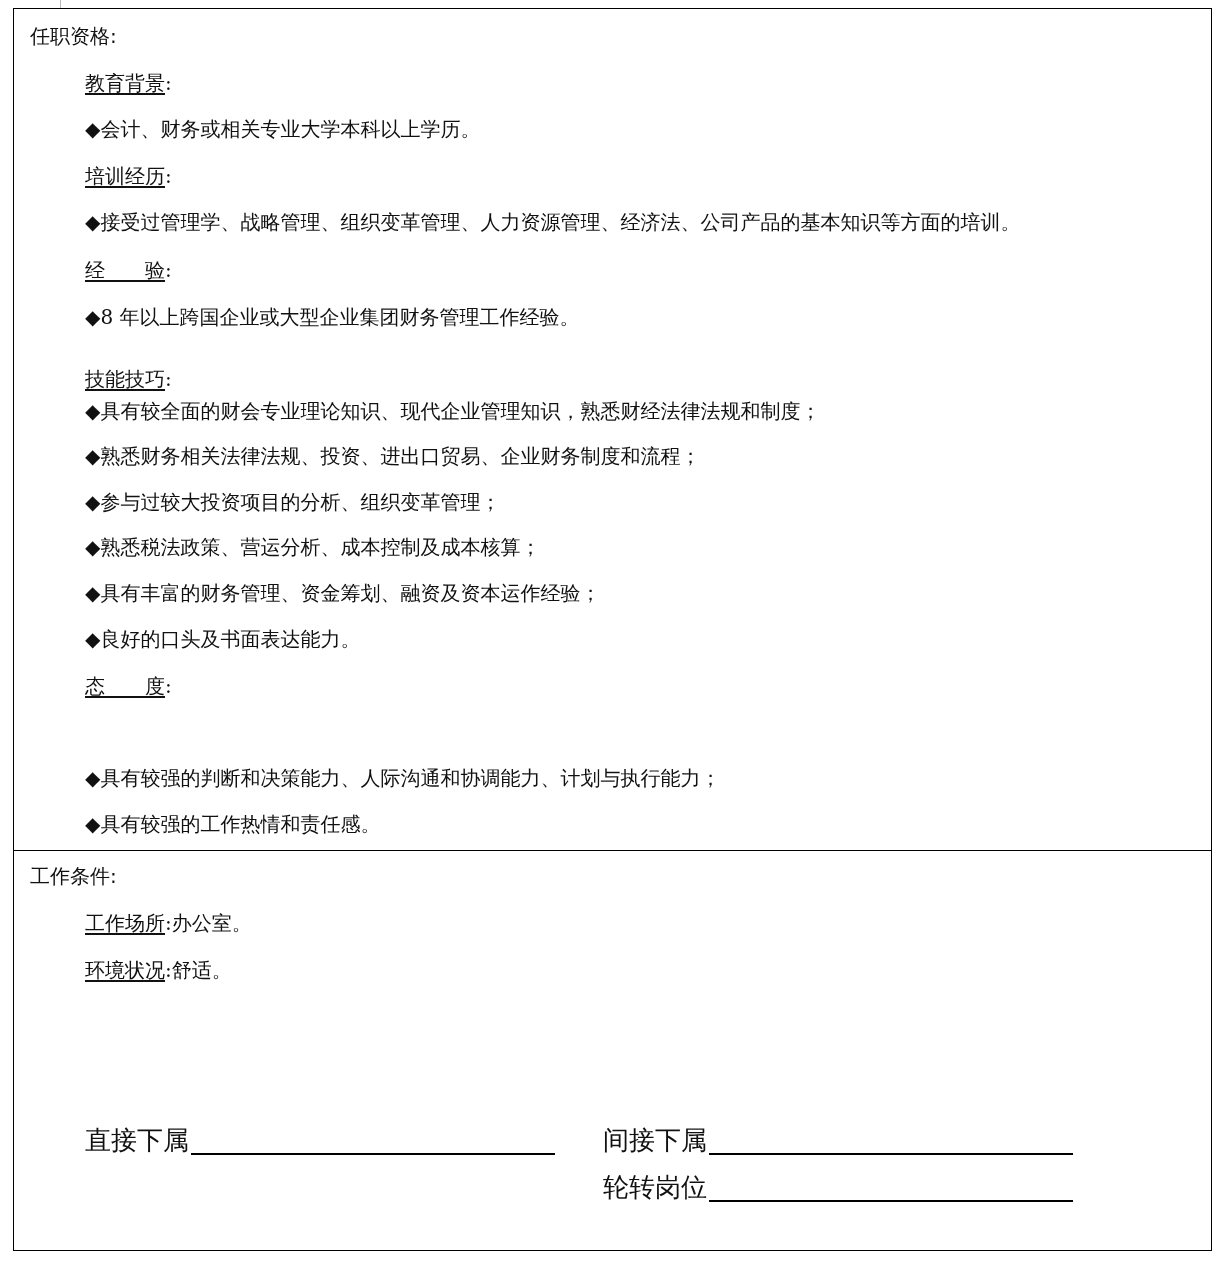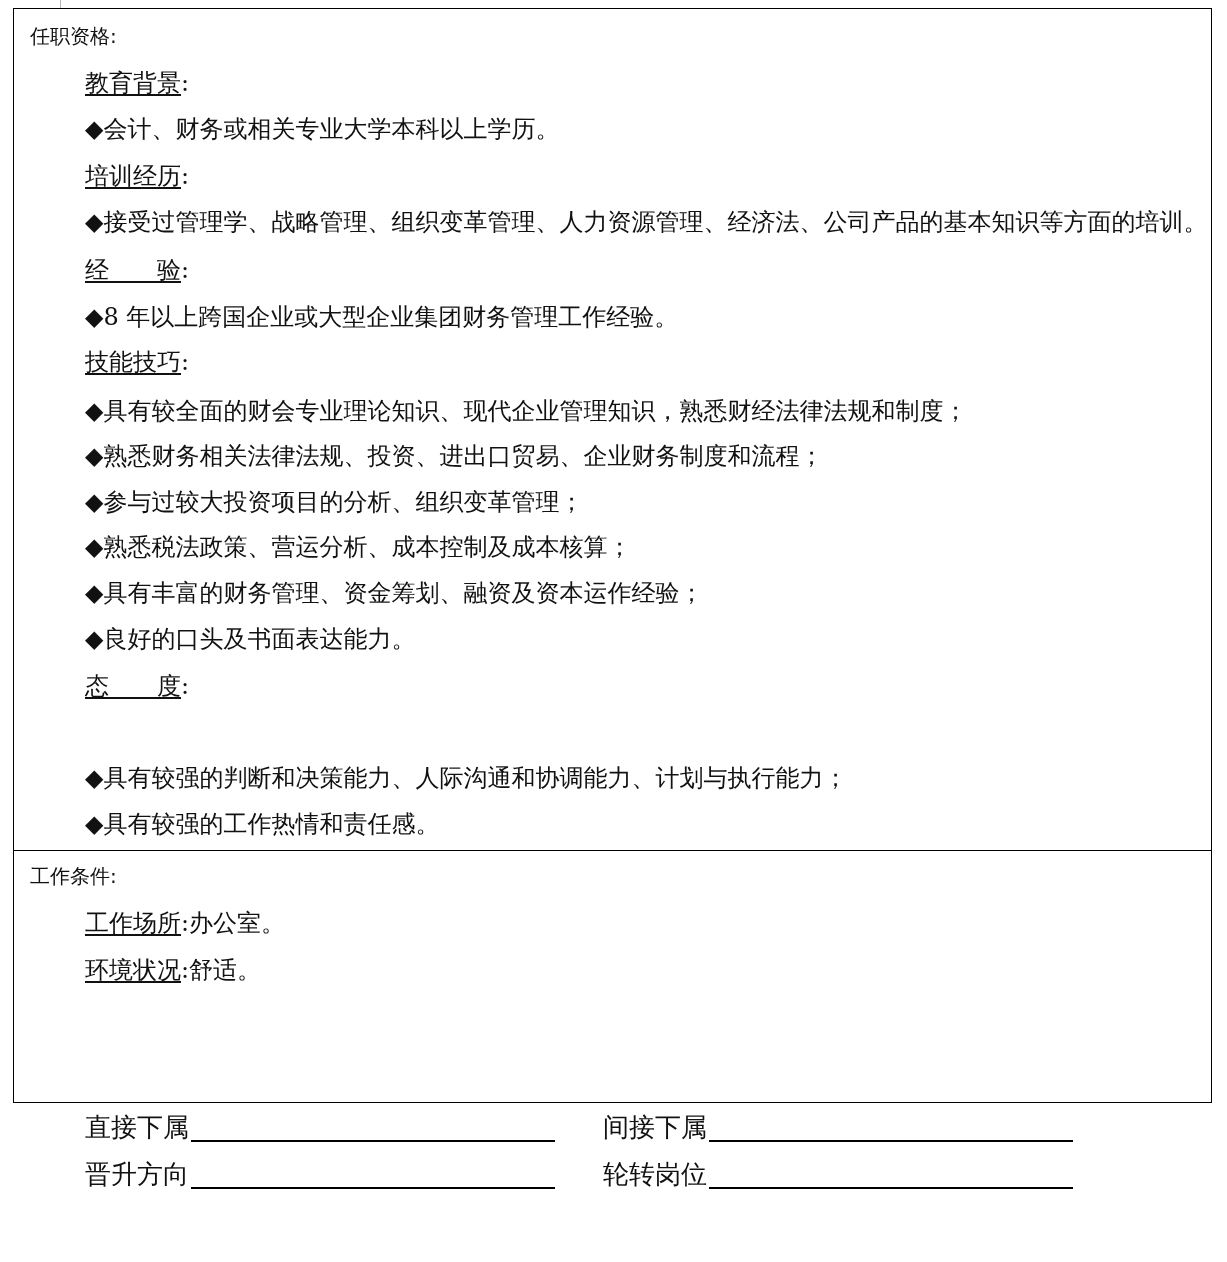--- a/index.html
+++ b/index.html
@@ -1,49 +1,49 @@
 <!DOCTYPE html>
 <html><head>
 <meta charset="utf-8">
 <style>
   html, body { margin: 0; padding: 0; background: #ffffff; }
   body { width: 1227px; height: 1262px; position: relative; overflow: hidden;
          font-family: "DejaVu Serif", "Liberation Serif", serif; color: #111; }
   .margin-mark { position: absolute; left: 60px; top: 0; width: 1px; height: 8px; background: #bbb; }
-  .table { position: absolute; left: 13px; top: 8px; width: 1199px; height: 1095px;
+  .table { position: absolute; left: 13px; top: 8px; width: 1199px; height: 1243px;
            border: 1px solid #000; box-sizing: border-box; }
   .cell1 { position: absolute; left: 0; top: 0; width: 100%; height: 841px; border-bottom: 1px solid #000; }
   .cell2 { position: absolute; left: 0; top: 841px; width: 100%; height: 400px; }
   .sec-title { position: absolute; left: 16px; font-family: "DejaVu Sans", "Liberation Sans", sans-serif;
                font-size: 20px; line-height: 24px; }
-  .line { position: absolute; left: 71px; font-size: 24px; line-height: 26px; white-space: nowrap; }
+  .line { position: absolute; left: 71px; font-size: 20px; line-height: 26px; white-space: nowrap; }
   .sub { text-decoration: underline; text-underline-offset: 3px; }
   .bullet { font-family: "DejaVu Sans", sans-serif; }
-  .sig { position: absolute; font-size: 26px; line-height: 30px; white-space: nowrap; display: flex; align-items: flex-end; }
+  .sig { position: absolute; font-size: 26px; line-height: 30px; white-space: nowrap; display: flex; align-items: flex-end; margin-top: 13px; }
   .sig .blank { display: inline-block; width: 364px; border-bottom: 2px solid #000; height: 28px; margin-left: 2px; }
 </style>
 </head>
 <body>
 
 <div class="margin-mark"></div>
 
 <div class="table">
   <div class="cell1">
     <div class="sec-title" style="top:15px">任职资格:</div>
 
     <div class="line" style="top:61px"><span class="sub">教育背景</span><span>:</span></div>
     <div class="line" style="top:107px"><span class="bullet">◆</span><span>会计、财务或相关专业大学本科以上学历。</span></div>
 
     <div class="line" style="top:154px"><span class="sub">培训经历</span><span>:</span></div>
     <div class="line" style="top:200px"><span class="bullet">◆</span><span>接受过管理学、战略管理、组织变革管理、人力资源管理、经济法、公司产品的基本知识等方面的培训。</span></div>
 
     <div class="line" style="top:248px"><span class="sub">经　　验</span><span>:</span></div>
     <div class="line" style="top:295px"><span class="bullet">◆</span><span>8 年以上跨国企业或大型企业集团财务管理工作经验。</span></div>
 
-    <div class="line" style="top:340px"><span class="sub">技能技巧</span><span>:</span></div>
+    <div class="line" style="top:357px"><span class="sub">技能技巧</span><span>:</span></div>
     <div class="line" style="top:389px"><span class="bullet">◆</span><span>具有较全面的财会专业理论知识、现代企业管理知识，熟悉财经法律法规和制度；</span></div>
     <div class="line" style="top:434px"><span class="bullet">◆</span><span>熟悉财务相关法律法规、投资、进出口贸易、企业财务制度和流程；</span></div>
     <div class="line" style="top:480px"><span class="bullet">◆</span><span>参与过较大投资项目的分析、组织变革管理；</span></div>
     <div class="line" style="top:525px"><span class="bullet">◆</span><span>熟悉税法政策、营运分析、成本控制及成本核算；</span></div>
     <div class="line" style="top:571px"><span class="bullet">◆</span><span>具有丰富的财务管理、资金筹划、融资及资本运作经验；</span></div>
     <div class="line" style="top:617px"><span class="bullet">◆</span><span>良好的口头及书面表达能力。</span></div>
 
     <div class="line" style="top:664px"><span class="sub">态　　度</span><span>:</span></div>
     <div class="line" style="top:756px"><span class="bullet">◆</span><span>具有较强的判断和决策能力、人际沟通和协调能力、计划与执行能力；</span></div>
     <div class="line" style="top:802px"><span class="bullet">◆</span><span>具有较强的工作热情和责任感。</span></div>
@@ -55,22 +55,18 @@
     <div class="line" style="top:107px"><span class="sub">环境状况</span><span>:</span><span>舒适。</span></div>
 
     <div class="sig" style="left:71px; top:262px">
         <span>直接下属</span>
         <span class="blank"></span>
       </div>
     <div class="sig" style="left:589px; top:262px">
         <span>间接下属</span>
         <span class="blank"></span>
       </div>
-    <div class="sig" style="left:71px; top:309px">
-        <span>晋升方向</span>
-        <span class="blank"></span>
-      </div>
     <div class="sig" style="left:589px; top:309px">
         <span>轮转岗位</span>
         <span class="blank"></span>
       </div>
   </div>
 </div>
 
 </body></html>

